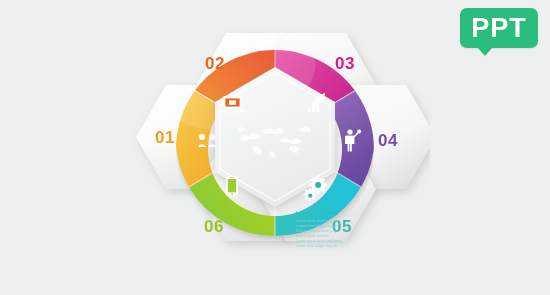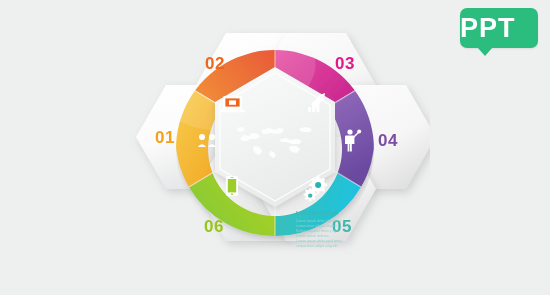--- a/index.html
+++ b/index.html
@@ -26,20 +26,21 @@
   .ppt-badge {
     position: absolute;
     right: 12px;
     top: 8px;
     width: 78px;
     height: 40px;
     background: #2bbd7e;
     border-radius: 7px;
     display: flex;
     align-items: center;
+    justify-content: center;
     box-shadow: 0 1px 2px rgba(0,0,0,0.08);
   }
   .ppt-badge .ppt-text {
     color: #ffffff;
     font-size: 27px;
     font-weight: bold;
     letter-spacing: 1px;
     line-height: 1;
     font-family: "Liberation Sans", sans-serif;
   }

